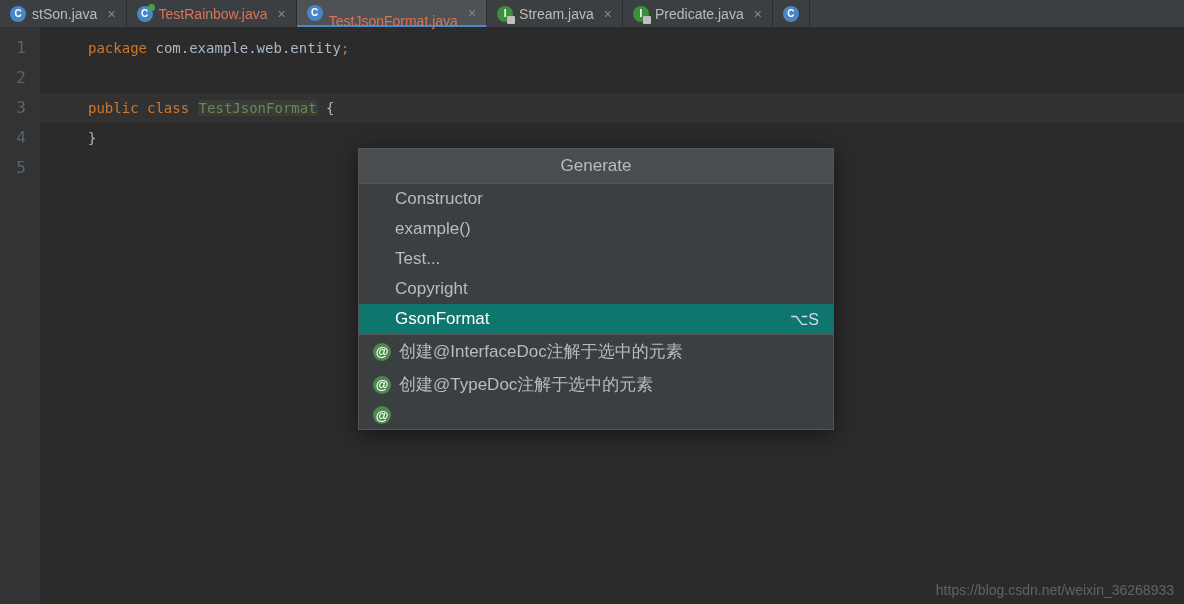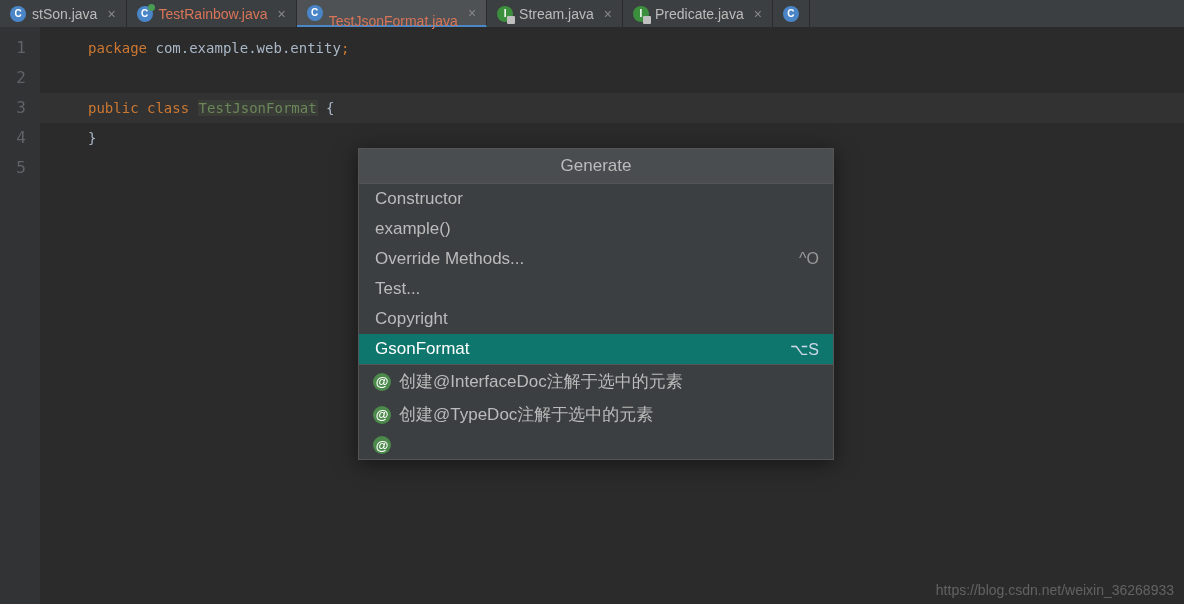--- a/index.html
+++ b/index.html
@@ -151,21 +151,21 @@
   height: 18px;
   border-radius: 50%;
   background: #4c8a4c;
   color: white;
   display: flex;
   align-items: center;
   justify-content: center;
   font-size: 13px;
   font-weight: bold;
 }
-.popup-item.indent { padding-left: 16px; }
+.popup-item.indent { padding-left: 36px; }
 .popup-sep { height: 1px; background: #555; }
 .watermark {
   position: absolute;
   bottom: 6px;
   right: 10px;
   color: rgba(200,200,200,0.35);
   font-size: 14px;
 }
 </style>
 </head>
@@ -228,24 +228,20 @@
 <div class="popup">
   <div class="popup-title">Generate</div>
   <div class="popup-body">
       <div class="popup-item indent">
         <span>Constructor</span>
       </div>
       <div class="popup-item indent">
         <span>example()</span>
       </div>
       <div class="popup-item indent">
-        <span>Override Methods...</span>
-        <span class="shortcut">^O</span>
-      </div>
-      <div class="popup-item indent">
         <span>Test...</span>
       </div>
       <div class="popup-item indent">
         <span>Copyright</span>
       </div>
       <div class="popup-item selected indent">
         <span>GsonFormat</span>
         <span class="shortcut">⌥S</span>
       </div>
       <div class="popup-sep"></div>

